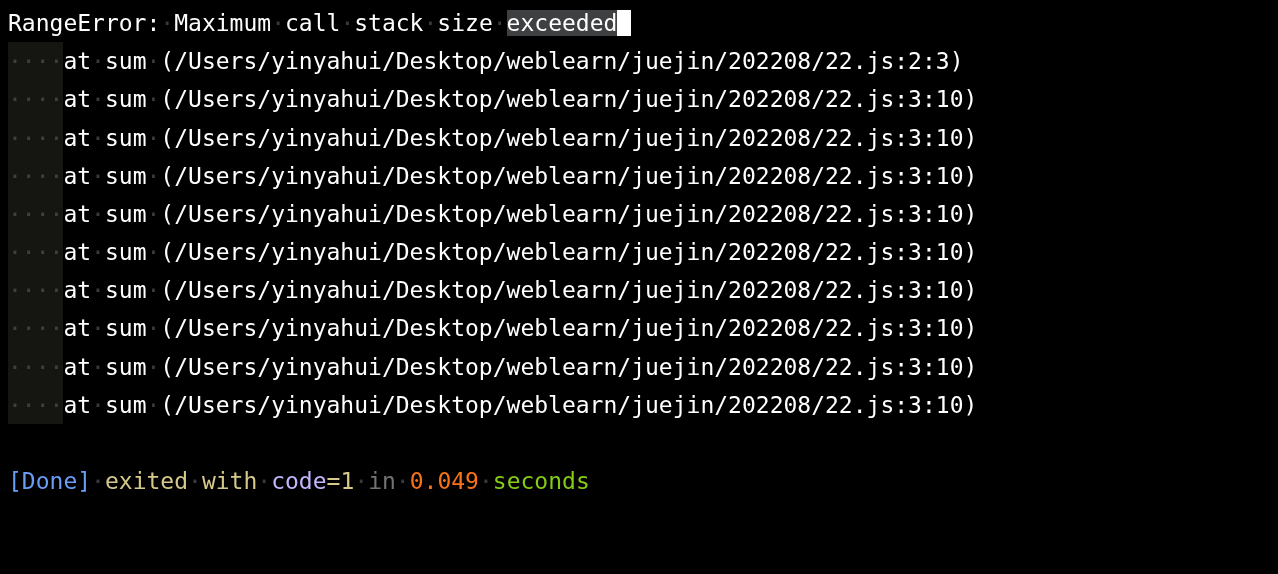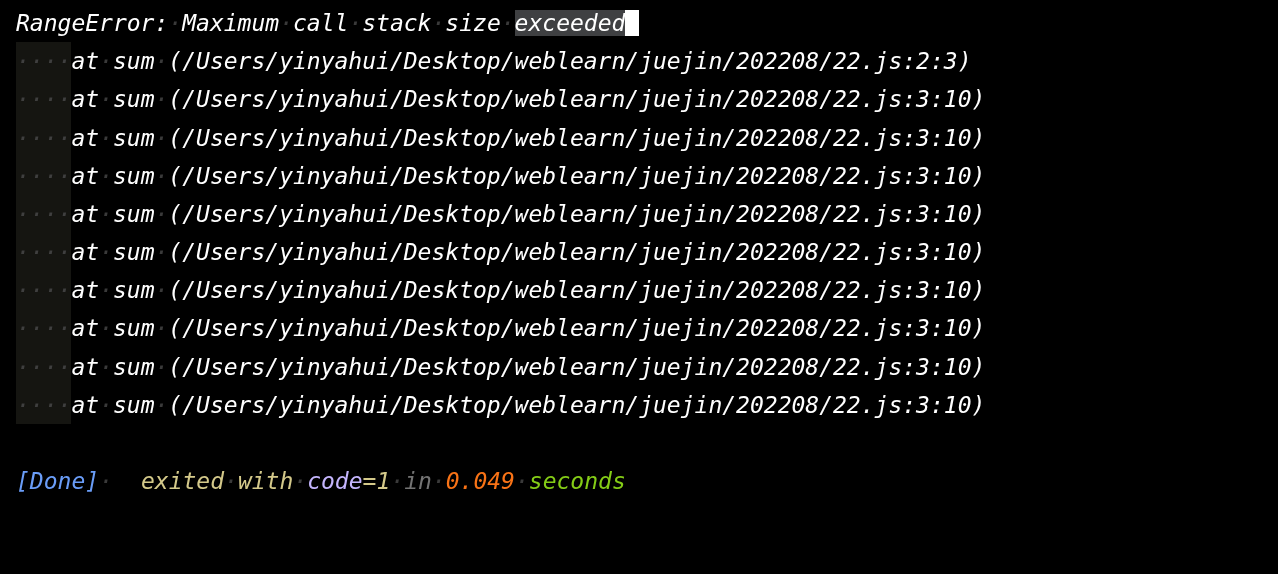--- a/index.html
+++ b/index.html
@@ -13,22 +13,21 @@
       font-family: 'Menlo', 'Monaco', 'Consolas', monospace;
       font-size: 23px;
       line-height: 1.66;
       padding: 0;
       width: 1278px;
       height: 574px;
       overflow: hidden;
       letter-spacing: 0px;
     }
     .terminal {
-      padding: 4px 16px;
-      font-style: italic;
+      padding: 4px 8px;
     }
     .line {
       white-space: pre;
       font-weight: 500;
     }
     .error-header {
       color: #fff;
     }
     .highlighted {
       background: #3f4042;
@@ -48,21 +47,20 @@
       margin-top: 43px;
     }
     .blank-line {
       height: 1.66em;
     }
     .status-line .bracket {
       color: #6a9df8;
     }
     .status-line .exited-with {
       color: #d4c98a;
-      margin-left: 28px;
     }
     .status-line .code-key {
       color: #c4b5fd;
     }
     .status-line .equals {
       color: #d4c98a;
     }
     .status-line .code-val {
       color: #d4c98a;
     }

